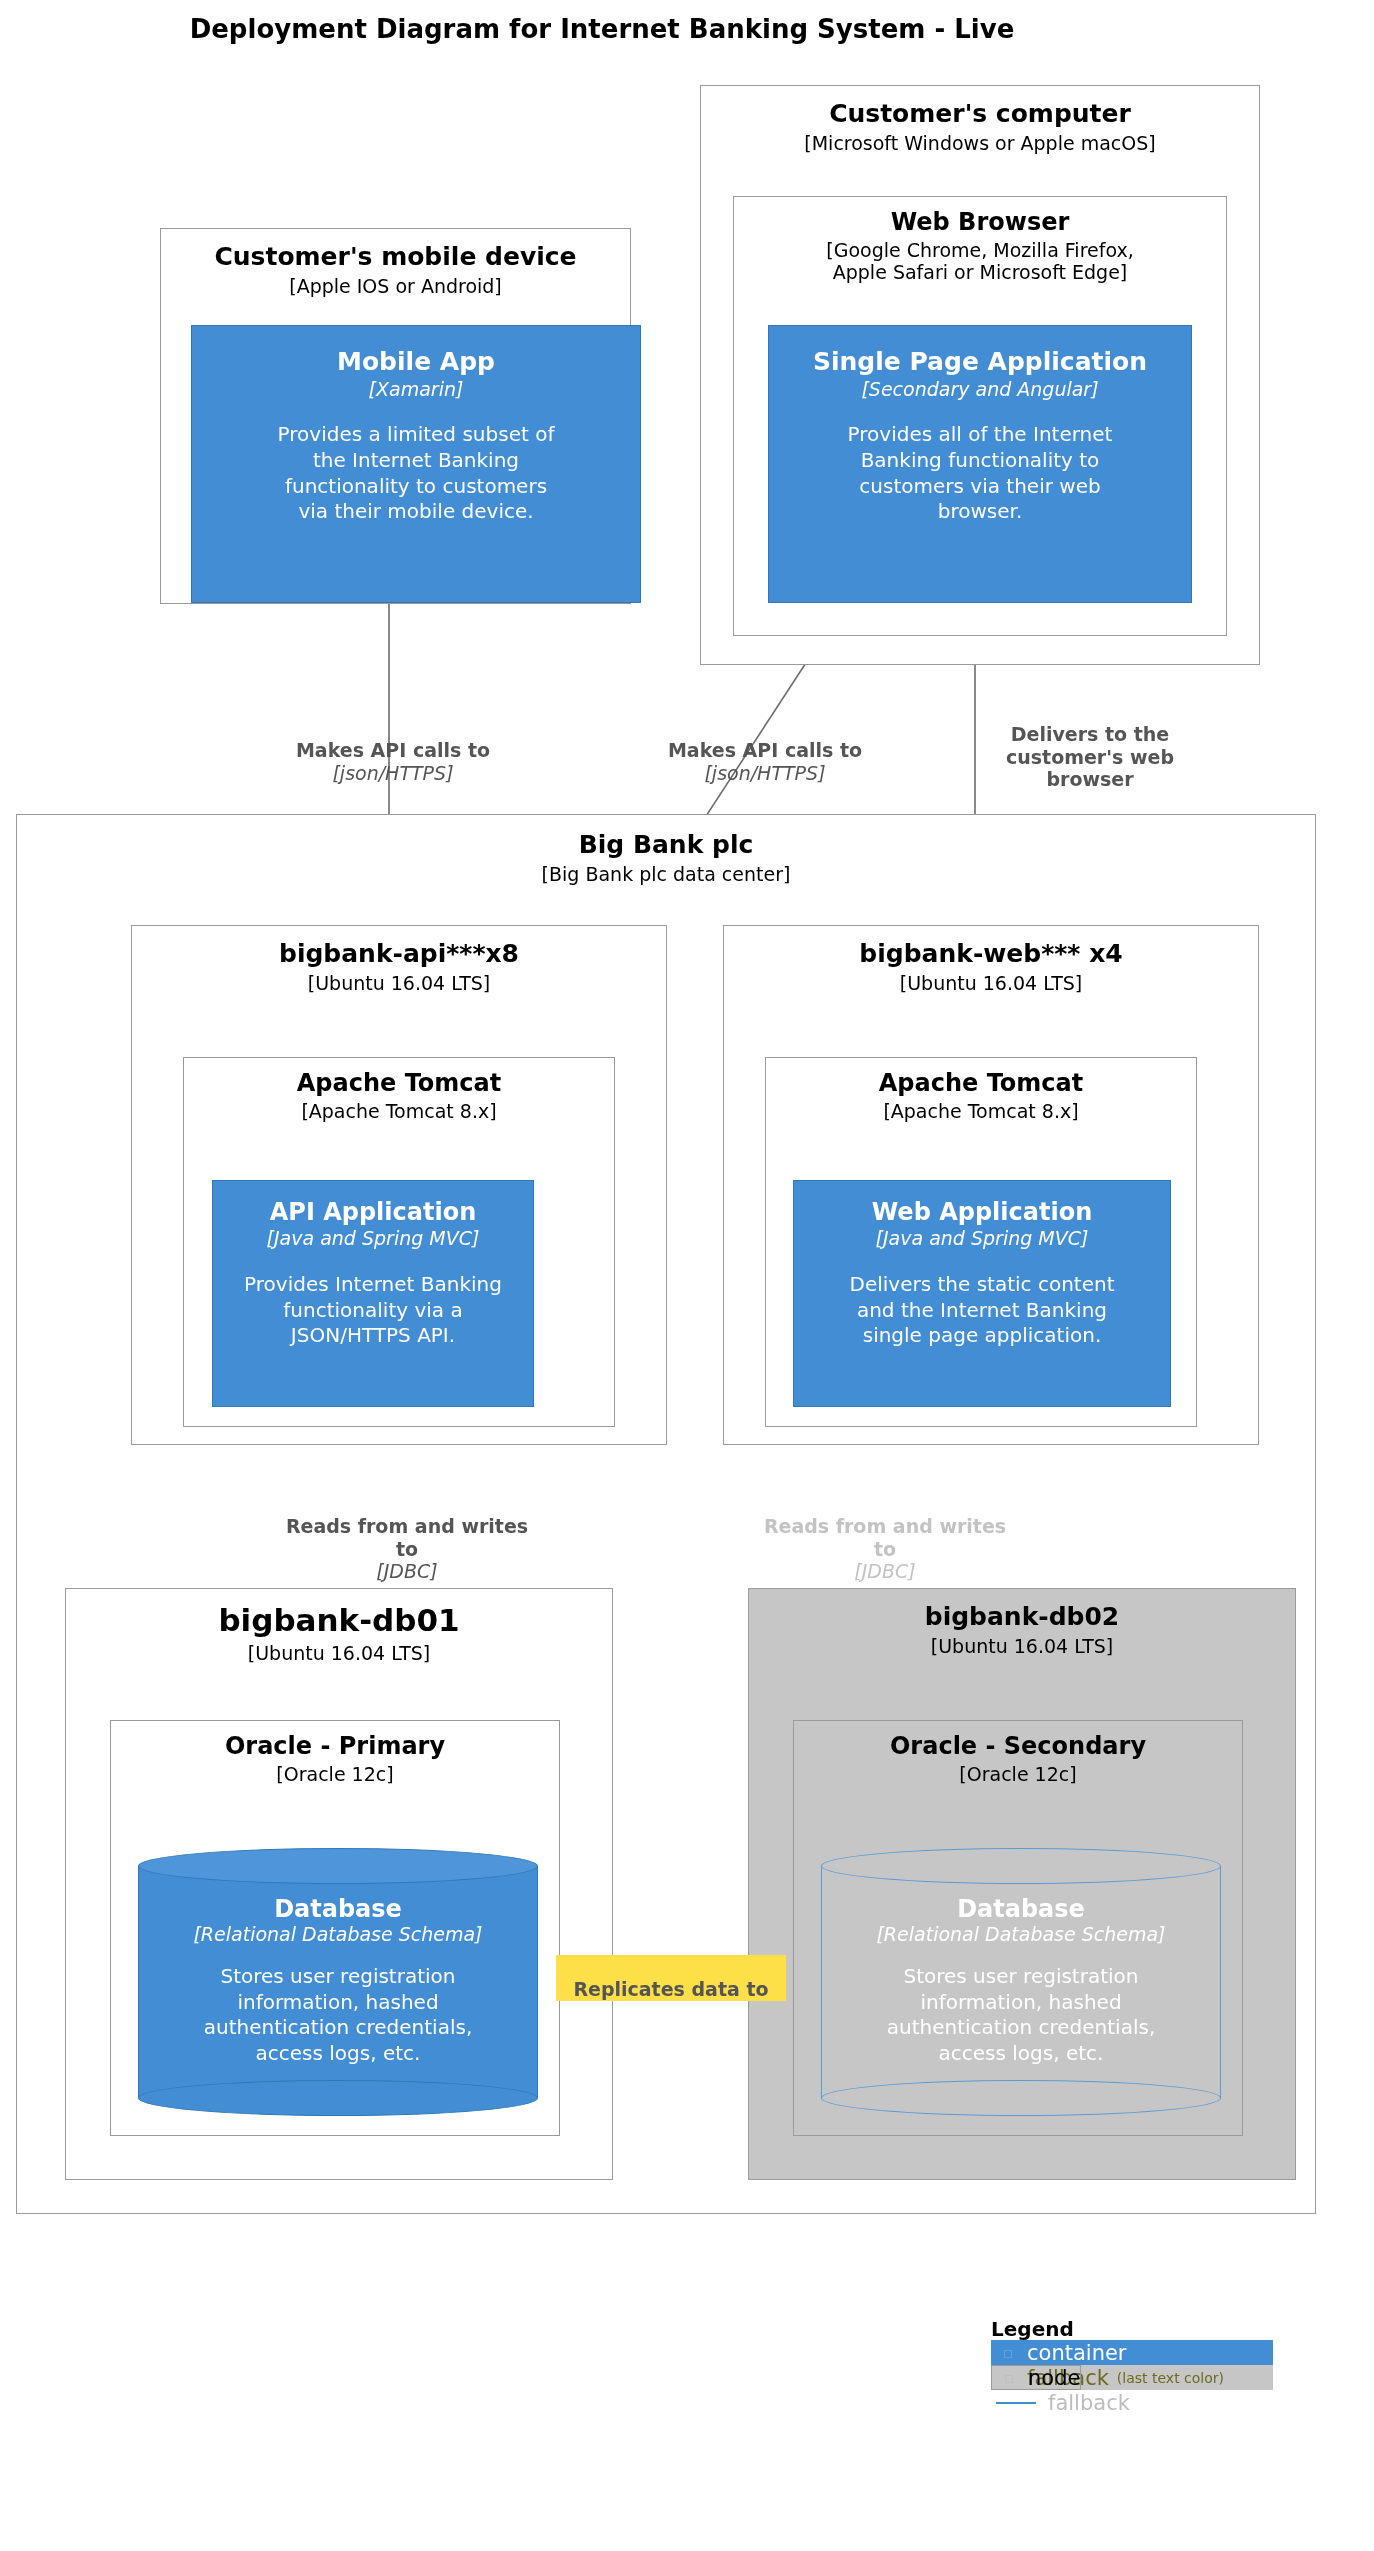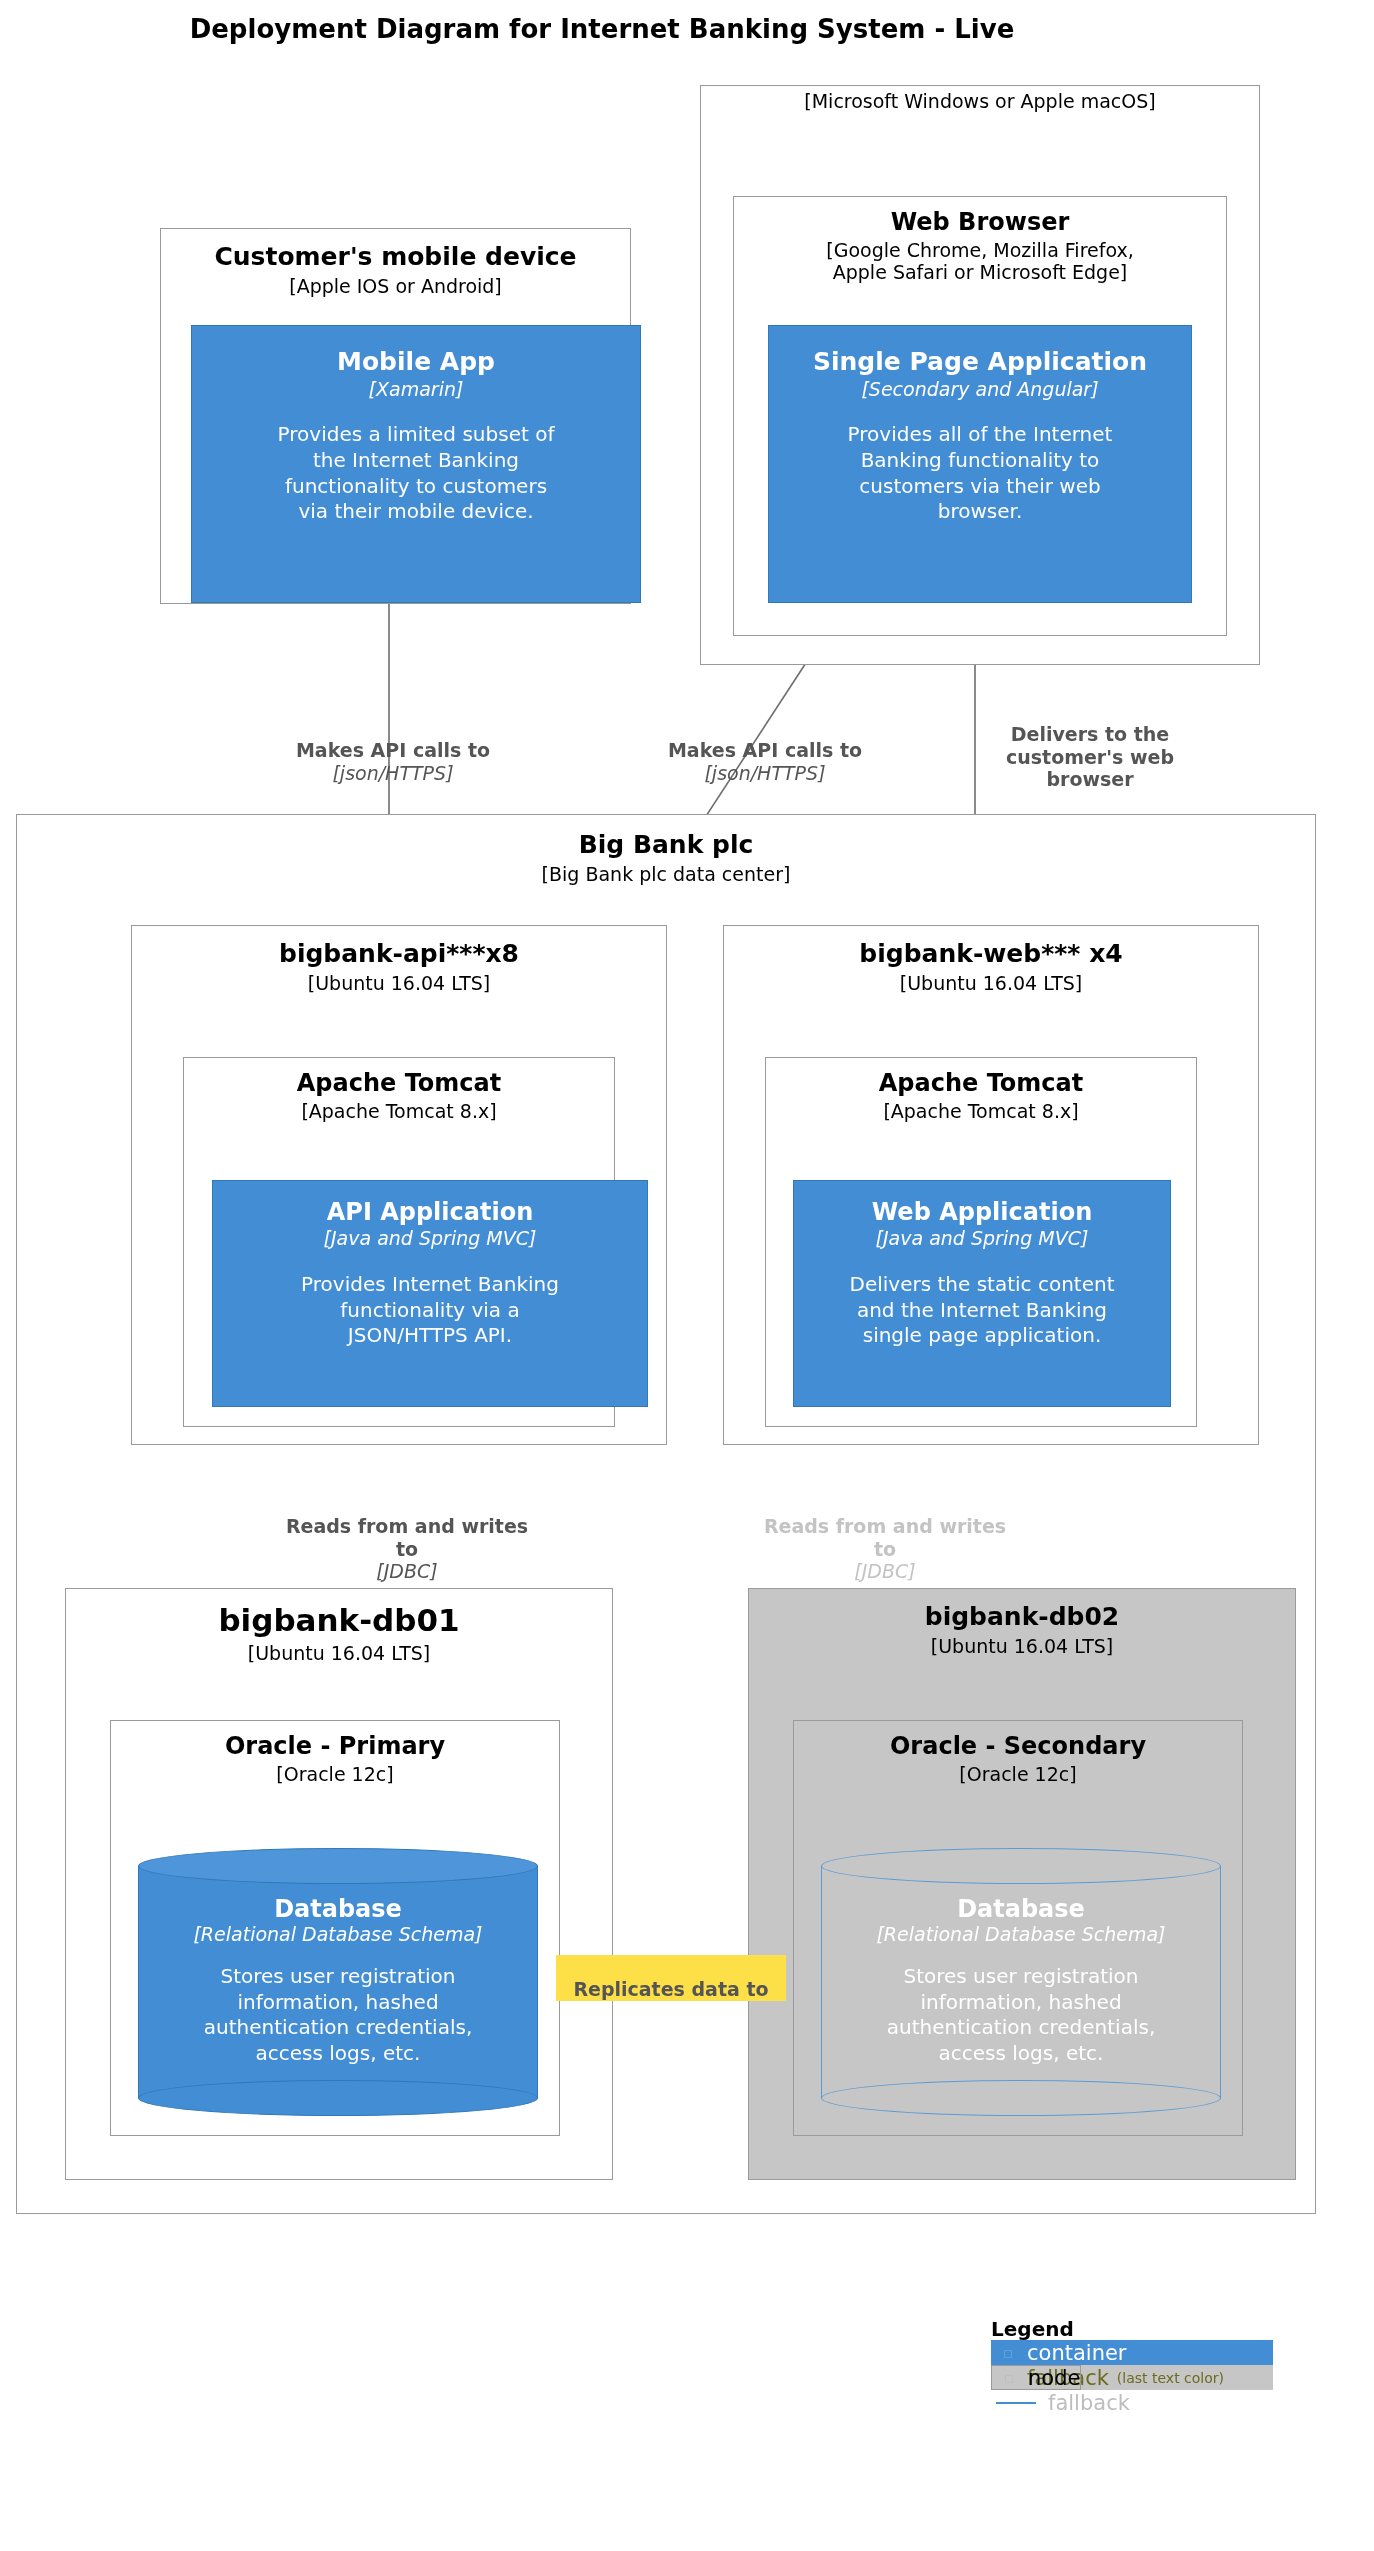--- a/index.html
+++ b/index.html
@@ -126,20 +126,21 @@
     <g>
       <path d="M 558 1404 L 1000 1866" stroke="#3f8fd2" stroke-width="1.8" fill="none" marker-end="url(#arrowBlue)"></path>
     </g>
 
     <g>
       <path d="M 548 1988 L 790 1988" stroke="#6d6d6d" stroke-width="1.6" fill="none" marker-end="url(#arrowGray)"></path>
     </g>
   </svg>
 
   <div class="node" style="left:700px;top:85px;width:560px;height:580px;">
+    <div class="node-title" style="margin-top:14px;font-size:25px;">Customer's computer</div>
     <div class="node-sub" style="margin-top:5px;font-size:19px;">[Microsoft Windows or Apple macOS]</div>
   </div>
 
   <div class="node" style="left:733px;top:196px;width:494px;height:440px;">
     <div class="node-title" style="margin-top:12px;font-size:24px;">Web Browser</div>
     <div class="node-sub" style="margin-top:4px;font-size:19px;">[Google Chrome, Mozilla Firefox,
 Apple Safari or Microsoft Edge]</div>
   </div>
 
   <div class="container-box" style="left:768px;top:325px;width:424px;height:278px;">
@@ -189,21 +190,21 @@
   <div class="node" style="left:131px;top:925px;width:536px;height:520px;">
     <div class="node-title" style="margin-top:14px;font-size:25px;">bigbank-api***x8</div>
     <div class="node-sub" style="margin-top:5px;font-size:19px;">[Ubuntu 16.04 LTS]</div>
   </div>
 
   <div class="node" style="left:183px;top:1057px;width:432px;height:370px;">
     <div class="node-title" style="margin-top:12px;font-size:24px;">Apache Tomcat</div>
     <div class="node-sub" style="margin-top:4px;font-size:19px;">[Apache Tomcat 8.x]</div>
   </div>
 
-  <div class="container-box" style="left:212px;top:1180px;width:436px;height:227px;">
+  <div class="container-box" style="left:212px;top:1180px;width:322px;height:227px;">
     <div class="c-title" style="margin-top:18px;font-size:24px;">API Application</div>
     <div class="c-tech" style="margin-top:3px;font-size:19px;">[Java and Spring MVC]</div>
     <div class="c-desc" style="margin-top:22px;font-size:20px;">Provides Internet Banking
 functionality via a
 JSON/HTTPS API.</div>
   </div>
 
   <div class="node" style="left:723px;top:925px;width:536px;height:520px;">
     <div class="node-title" style="margin-top:14px;font-size:25px;">bigbank-web***      x4</div>
     <div class="node-sub" style="margin-top:5px;font-size:19px;">[Ubuntu 16.04 LTS]</div>

